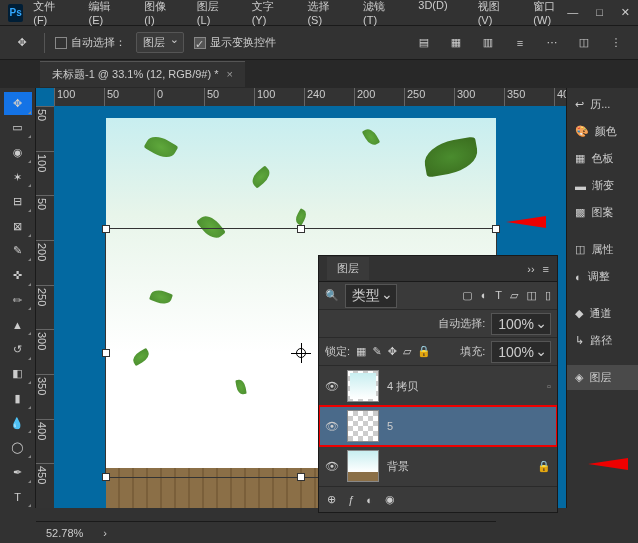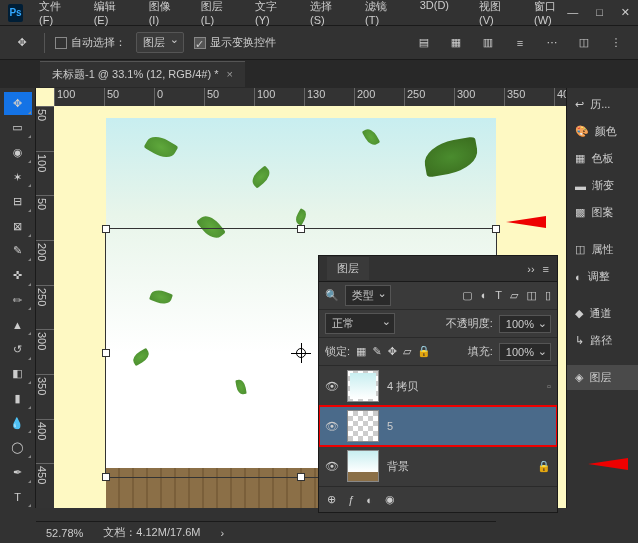--- a/index.html
+++ b/index.html
@@ -1,57 +1,57 @@
 <!DOCTYPE html>
 <html><head>
 <meta charset="utf-8">
 <style>
 *{margin:0;padding:0;box-sizing:border-box;font-family:"Microsoft YaHei",sans-serif;font-size:11px;color:#ccc;}
 body{background:#323232;width:638px;height:543px;overflow:hidden;position:relative;}
 .titlebar{height:26px;background:#323232;display:flex;align-items:center;padding:0 8px;border-bottom:1px solid #1a1a1a;}
-.titlebar .ps{width:18px;height:18px;background:#001e36;color:#31a8ff;display:flex;align-items:center;justify-content:center;font-weight:bold;font-size:10px;border-radius:2px;margin-right:10px;}
+.titlebar .ps{width:18px;height:18px;background:#001e36;color:#31a8ff;display:flex;align-items:center;justify-content:center;font-weight:bold;font-size:10px;border-radius:2px;margin-right:4px;}
 .menu{display:flex;gap:18px;}
 .menu span{padding:3px 6px;cursor:pointer;}
 .wincontrols{margin-left:auto;display:flex;gap:18px;font-size:14px;}
 .optbar{height:34px;background:#323232;display:flex;align-items:center;padding:0 10px;gap:10px;border-bottom:1px solid #1a1a1a;}
 .ico-btn{width:24px;height:24px;display:flex;align-items:center;justify-content:center;}
 .sep{width:1px;height:20px;background:#555;}
 .check{width:12px;height:12px;border:1px solid #888;display:inline-block;vertical-align:middle;margin-right:4px;}
 .check.on{background:#555;}
 .select{background:#3a3a3a;border:1px solid #555;padding:2px 18px 2px 6px;position:relative;border-radius:2px;}
 .select::after{content:"⌄";position:absolute;right:4px;top:0;}
 .tabbar{height:28px;background:#282828;display:flex;align-items:center;padding-left:40px;}
 .doctab{background:#323232;padding:5px 12px;border-top:1px solid #555;font-size:11px;}
 .doctab .x{margin-left:8px;color:#999;}
 .main{display:flex;height:420px;}
 .toolcol{width:36px;background:#323232;border-right:1px solid #1a1a1a;display:flex;flex-direction:column;align-items:center;padding-top:4px;gap:2px;}
 .tool{width:28px;height:24px;display:flex;align-items:center;justify-content:center;position:relative;color:#ccc;}
 .tool.active{background:#1473e6;}
 .tool::after{content:"";position:absolute;right:1px;bottom:1px;width:0;height:0;border-left:3px solid transparent;border-bottom:3px solid #888;}
-.canvas-area{flex:1;background:#fef9c3;position:relative;overflow:hidden;}
+.canvas-area{flex:1;background:#0369a1;position:relative;overflow:hidden;}
 .ruler-h{position:absolute;top:0;left:18px;right:0;height:18px;background:#333;display:flex;font-size:9px;color:#999;overflow:hidden;}
 .ruler-h span{width:50px;border-left:1px solid #666;padding-left:2px;flex-shrink:0;}
 .ruler-v{position:absolute;top:18px;left:0;width:18px;bottom:0;background:#333;display:flex;flex-direction:column;font-size:9px;color:#999;}
 .ruler-v span{height:50px;border-top:1px solid #666;writing-mode:vertical-lr;padding-top:2px;}
 .canvas{position:absolute;top:30px;left:70px;width:390px;height:390px;background:linear-gradient(180deg,#c8eef0 0%,#e8f5ea 25%,#ffffff 60%,#ffffff 100%);}
 .floor{position:absolute;bottom:0;left:0;right:0;height:40px;background:repeating-linear-gradient(90deg,#8b6f47 0,#8b6f47 12px,#7a5f3a 12px,#7a5f3a 14px);}
 .leaf{position:absolute;width:30px;height:18px;background:radial-gradient(ellipse,#5fa83c,#4a8c2e);border-radius:60% 10% 60% 10%;transform:rotate(30deg);}
 .sel-box{position:absolute;border:1px solid #333;pointer-events:none;}
 .handle{position:absolute;width:8px;height:8px;background:#fff;border:1px solid #333;}
 .crosshair{position:absolute;width:20px;height:20px;pointer-events:none;}
 .crosshair::before,.crosshair::after{content:"";position:absolute;background:#000;}
 .crosshair::before{width:20px;height:1px;top:10px;}
 .crosshair::after{width:1px;height:20px;left:10px;}
 .crosshair .c{position:absolute;width:10px;height:10px;border:1px solid #000;border-radius:50%;top:5px;left:5px;}
 .layers-panel{position:absolute;top:255px;left:318px;width:240px;background:#3a3a3a;border:1px solid #1a1a1a;}
 .panel-head{display:flex;align-items:center;height:26px;padding:0 8px;background:#323232;border-bottom:1px solid #1a1a1a;}
 .panel-head .tab{background:#3a3a3a;padding:4px 10px;}
 .panel-head .r{margin-left:auto;display:flex;gap:8px;color:#999;}
 .panel-row{display:flex;align-items:center;height:28px;padding:0 6px;gap:6px;border-bottom:1px solid #2a2a2a;}
-.mini-sel{background:#2a2a2a;border:1px solid #555;padding:2px 16px 2px 6px;position:relative;font-size:11px;}
+.mini-sel{background:#2a2a2a;border:1px solid #555;padding:2px 16px 2px 6px;position:relative;font-size:14px;}
 .mini-sel::after{content:"⌄";position:absolute;right:3px;top:1px;}
 .layer-list{max-height:160px;overflow:hidden;}
 .layer{display:flex;align-items:center;height:40px;padding:0 6px;gap:8px;}
 .layer.sel{background:#4a6a8a;outline:2px solid #e00;outline-offset:-1px;}
 .eye{width:14px;text-align:center;}
 .thumb{width:32px;height:32px;background:#fff;border:1px solid #888;position:relative;}
 .chk{background:repeating-conic-gradient(#ccc 0 25%,#fff 0 50%) 0 0/10px 10px;}
 .layerfoot{display:flex;height:26px;align-items:center;padding:0 8px;gap:12px;border-top:1px solid #2a2a2a;color:#999;}
 .rightdock{width:72px;background:#323232;border-left:1px solid #1a1a1a;display:flex;flex-direction:column;padding-top:4px;gap:2px;}
 .dock-item{display:flex;align-items:center;gap:6px;padding:5px 8px;}
@@ -94,21 +94,21 @@
     <div class="ico-btn">▦</div>
     <div class="ico-btn">▥</div>
     <div class="ico-btn">≡</div>
     <div class="ico-btn">⋯</div>
     <div class="ico-btn">◫</div>
     <div class="ico-btn">⋮</div>
   </div>
 </div>
 
 <div class="tabbar">
-  <div class="doctab"><span>未标题-1 @ 33.1% (12, RGB/4#) *</span><span class="x">×</span></div>
+  <div class="doctab"><span>未标题-1 @ 33.1% (12, RGB/9#) *</span><span class="x">×</span></div>
 </div>
 
 <div class="main">
   <div class="toolcol">
     <div class="tool active">✥</div>
     <div class="tool">▭</div>
     <div class="tool">◉</div>
     <div class="tool">✶</div>
     <div class="tool">⊟</div>
     <div class="tool">⊠</div>
@@ -125,21 +125,21 @@
     <div class="tool">T</div>
   </div>
 
   <div class="canvas-area">
     <div class="ruler-h">
       <span>100</span>
         <span>50</span>
         <span>0</span>
         <span>50</span>
         <span>100</span>
-        <span>130</span>
+        <span>240</span>
         <span>200</span>
         <span>250</span>
         <span>300</span>
         <span>350</span>
         <span>400</span>
     </div>
     <div class="ruler-v">
       <span>50</span>
         <span>100</span>
         <span>50</span>
@@ -237,22 +237,21 @@
     <span style="margin-left:auto;display:flex;gap:8px;color:#999;">
       <span>▢</span>
       <span>◐</span>
       <span>T</span>
       <span>▱</span>
       <span>◫</span>
       <span>▯</span>
     </span>
   </div>
   <div class="panel-row">
-    <div class="mini-sel" style="width:70px">正常</div>
-    <span style="margin-left:auto">不透明度:</span>
+    <span style="margin-left:auto">自动选择:</span>
     <div class="mini-sel">100%</div>
   </div>
   <div class="panel-row">
     <span>锁定:</span>
     <span>▦</span>
     <span>✎</span>
     <span>✥</span>
     <span>▱</span>
     <span>🔒</span>
     <span style="margin-left:auto">填充:</span>
@@ -286,15 +285,14 @@
     <span>ƒ</span>
     <span>◐</span>
     <span>◉</span>
   </div>
 </div>
 
 <div class="red-arrow" style="top:458px;right:10px;"></div>
 
 <div class="statusbar">
   <span>52.78%</span>
-  <span>文档：4.12M/17.6M</span>
   <span>›</span>
 </div>
 
 </body></html>

